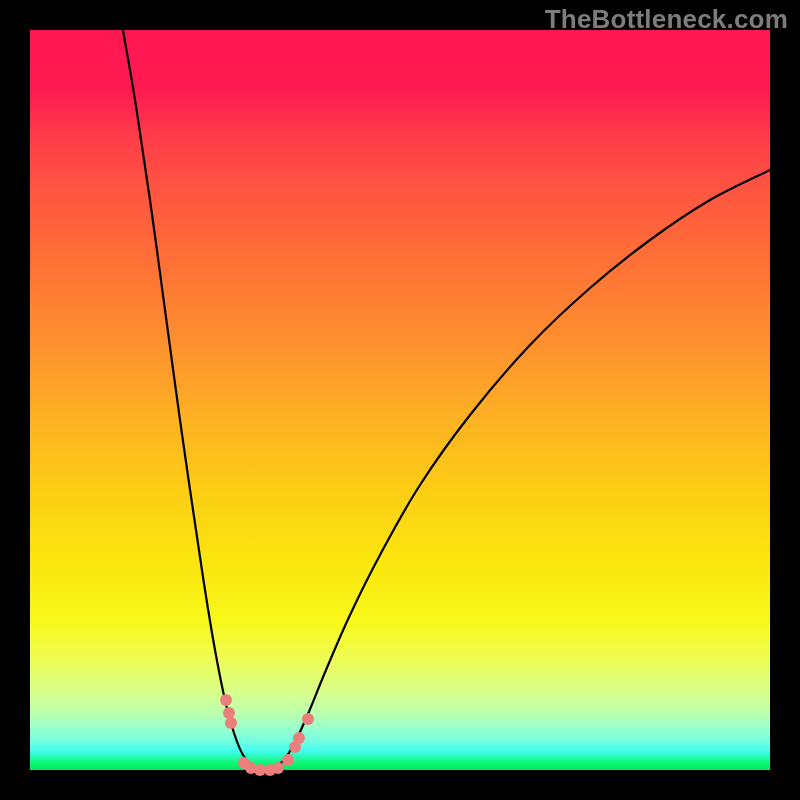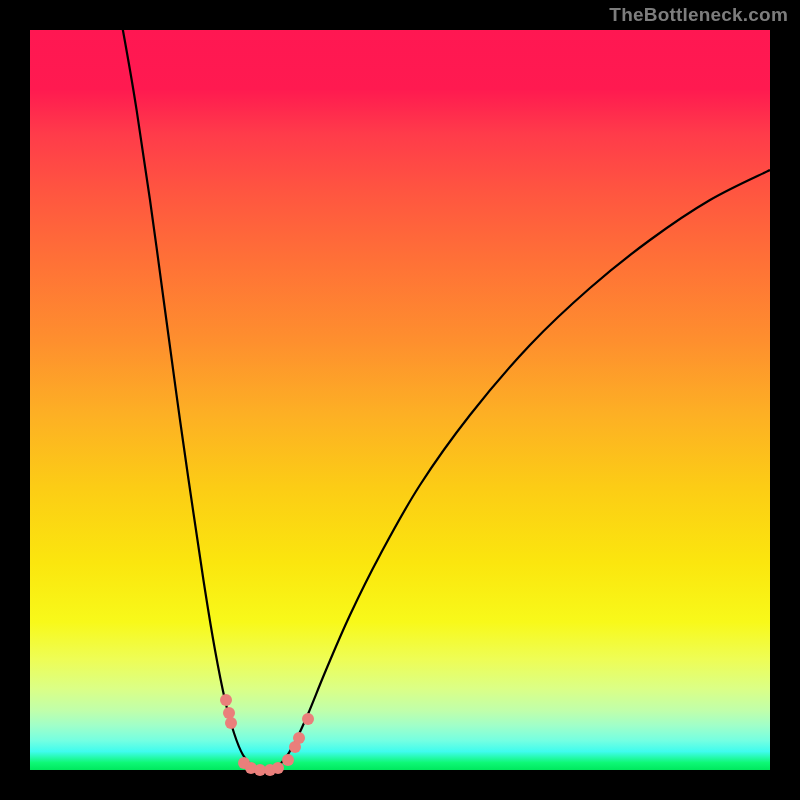--- a/index.html
+++ b/index.html
@@ -34,21 +34,21 @@
       #75ffe1 96%,
       #40fcee 97.5%,
       #0ef876 99%,
       #00e85e 100%);
   }
   .watermark {
     position: absolute;
     top: 4px;
     right: 12px;
     font-family: Arial, Helvetica, sans-serif;
-    font-size: 19px;
+    font-size: 26px;
     font-weight: 600;
     color: #7d7d7d;
     letter-spacing: 0.2px;
   }
   svg.curve {
     position: absolute;
     left: 0;
     top: 0;
     width: 740px;
     height: 740px;

